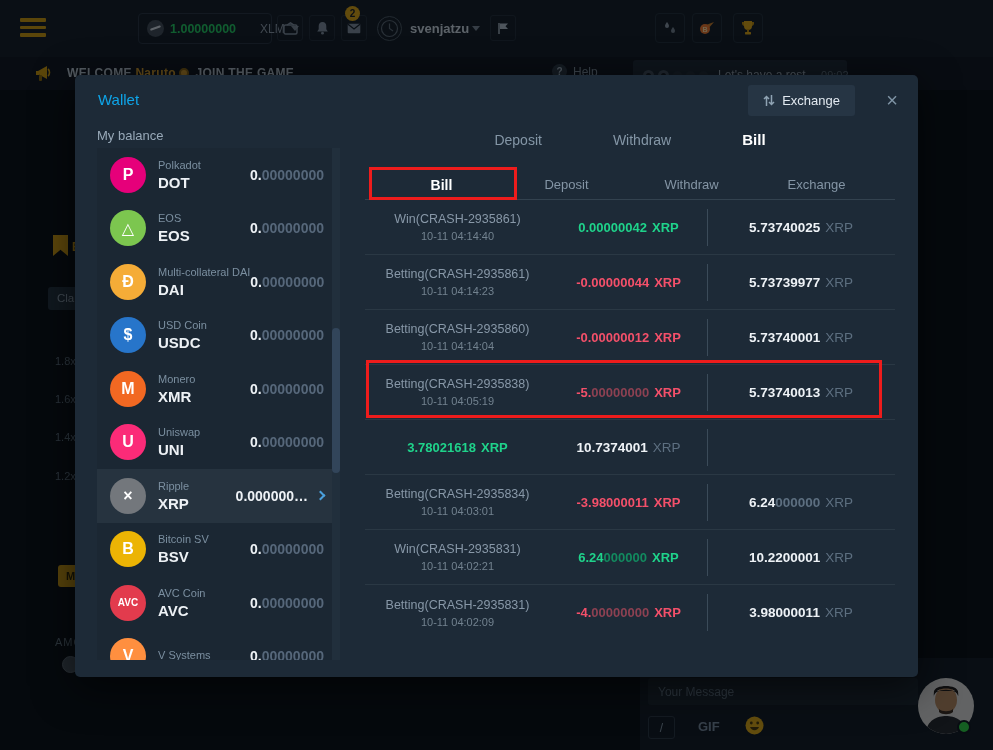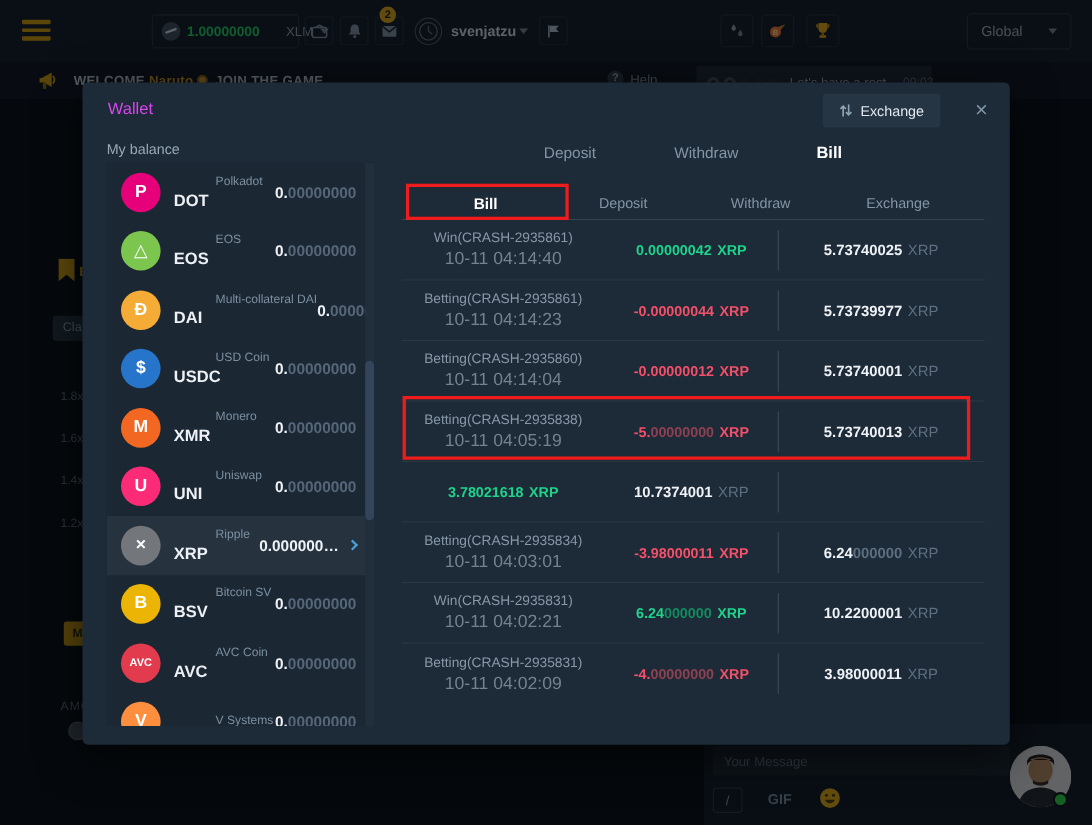--- a/index.html
+++ b/index.html
@@ -67,34 +67,34 @@
   .emoji-btn { position:absolute; left:105px; top:58px; }
   .avatar-photo { position:absolute; left:278px; top:20px; width:56px; height:56px; border-radius:50%; overflow:hidden; }
   .green-dot { position:absolute; left:317px; top:62px; width:14px; height:14px; border-radius:50%; background:#2ecc40; border:2px solid #10161d; }
 
   
   .overlay { position:absolute; left:0; top:0; width:993px; height:750px; background:rgba(2,5,9,.55); z-index:5; }
 
   
   .modal { position:absolute; left:75px; top:75px; width:843px; height:602px; background:#1d2a37; border-radius:5px;
            box-shadow:0 10px 40px rgba(0,0,0,.6); z-index:10; }
-  .modal-title { position:absolute; left:23px; top:16px; font-size:15px; color:#d946ef; }
+  .modal-title { position:absolute; left:23px; top:16px; font-size:15px; color:#0ea5e9; }
   .exchange-btn { position:absolute; right:63px; top:10px; height:31px; background:#263544; border-radius:3px;
                   display:flex; align-items:center; gap:7px; padding:0 15px; cursor:pointer; }
   .exchange-label { font-size:13px; color:#e2e9f0; }
   .close-x { position:absolute; right:20px; top:11px; font-size:20px; color:#7f94a5; cursor:pointer; line-height:28px; }
 
   .mybal-label { position:absolute; left:22px; top:53px; font-size:13px; color:#98a9b8; }
   .coin-list { position:absolute; left:22px; top:73px; width:243px; height:512px; background:#1b2733; overflow:hidden; }
   .coin-row { height:53.5px; display:flex; align-items:center; padding:0 16px 0 13px; cursor:pointer; }
   .coin-row.selected { background:#26333f; }
   .coin-icon { width:36px; height:36px; border-radius:50%; color:#fff; font-weight:bold; font-size:16px;
                display:flex; align-items:center; justify-content:center; margin-right:12px; flex:none; }
   .coin-names { display:flex; flex-direction:column; gap:3px; white-space:nowrap; }
-  .coin-name { font-size:11px; color:#7b8fa0;margin-left:38px; }
+  .coin-name { font-size:11px; color:#7b8fa0; }
   .coin-ticker { font-size:15px; font-weight:bold; color:#edf1f5; }
   .coin-bal { margin-left:auto; font-size:14px; font-weight:bold; white-space:nowrap; }
   .coin-bal .b-main { color:#eef2f6; }
   .coin-bal .b-dim { color:#56677a; }
   .chev { width:7px; height:7px; border-top:2px solid #4aa0dc; border-right:2px solid #4aa0dc; transform:rotate(45deg);
           display:none; margin-left:9px; flex:none; }
   .coin-row.selected .chev { display:block; }
   .scroll-track { position:absolute; right:0; top:0; width:8px; height:512px; background:#212f3c; }
   .scroll-thumb { position:absolute; right:0; top:180px; width:8px; height:145px; background:#32455a; border-radius:4px; }
 
@@ -105,21 +105,21 @@
   .bill-tabs { position:absolute; left:290px; top:96px; width:530px; height:28px; display:flex; padding-left:14px; }
   .bill-tab { width:125px; text-align:center; font-size:13px; color:#8495a5; line-height:28px; cursor:pointer; }
   .bill-tab.active { font-size:14px; font-weight:bold; color:#ffffff; }
   .bill-rule { position:absolute; left:290px; top:124px; width:530px; height:1px; background:#33424f; }
 
   .bill-rows { position:absolute; left:290px; top:125px; width:530px; }
   .bill-row { height:55px; position:relative; display:grid; grid-template-columns:185px 157px 188px; align-items:center; }
   .bill-row:not(:last-child) { border-bottom:1px solid #2a3844; }
   .cell-type { text-align:center; display:flex; flex-direction:column; gap:4px; }
   .row-type { font-size:12.5px; color:#8898a8; }
-  .row-time { font-size:16px; color:#72828f; }
+  .row-time { font-size:11px; color:#72828f; }
   .cell-amt { text-align:center; font-size:13px; font-weight:bold; white-space:nowrap; }
   .cell-amt.pos .amt-main, .cell-amt.pos .amt-cur { color:#1fd38b; }
   .cell-amt.pos .amt-dim { color:#128a5f; }
   .cell-amt.neg .amt-main, .cell-amt.neg .amt-cur { color:#f4506a; }
   .cell-amt.neg .amt-dim { color:#8d4152; }
   .amt-cur { margin-left:5px; }
   .vdiv { position:absolute; left:342px; top:9px; width:1px; height:37px; background:#3b4b59; }
   .cell-bal { text-align:center; font-size:13.5px; white-space:nowrap; }
   .bal-main { font-weight:bold; color:#eef2f6; }
   .bal-dim { font-weight:bold; color:#5d6f80; }
@@ -201,24 +201,20 @@
   <div class="tb-right-ico" style="left:733px">
     <svg width="16" height="16" viewBox="0 0 16 16">
       <path d="M4 1 L12 1 L12 6 A4 4 0 0 1 4 6 Z" fill="#d8a012"></path>
       <path d="M2 2 L4 2 L4 6 A3 3 0 0 1 2 4 Z" fill="#b8860b"></path>
       <path d="M14 2 L12 2 L12 6 A3 3 0 0 0 14 4 Z" fill="#b8860b"></path>
       <rect x="7" y="9" width="2" height="3" fill="#b8860b"></rect>
       <rect x="5" y="12" width="6" height="2.4" rx="0.6" fill="#d8a012"></rect>
     </svg>
   </div>
 
-  <div class="global-pill">
-    <span class="global-txt">Global</span>
-    <span class="caret"></span>
-  </div>
 </div>
 
 <div class="noticebar">
   <svg style="position:absolute;left:35px;top:7px" width="22" height="19" viewBox="0 0 22 19">
     <path d="M3 7 L12 2 L12 15 L3 10 Z" fill="#c8940d"></path>
     <rect x="1" y="7" width="3" height="4" fill="#c8940d"></rect>
     <path d="M13 5 C15 6.5 15 10.5 13 12" fill="none" stroke="#c8940d" stroke-width="1.6"></path>
     <rect x="4" y="11" width="3" height="6" rx="1" fill="#8a6708"></rect>
   </svg>
   <div class="welcome">

